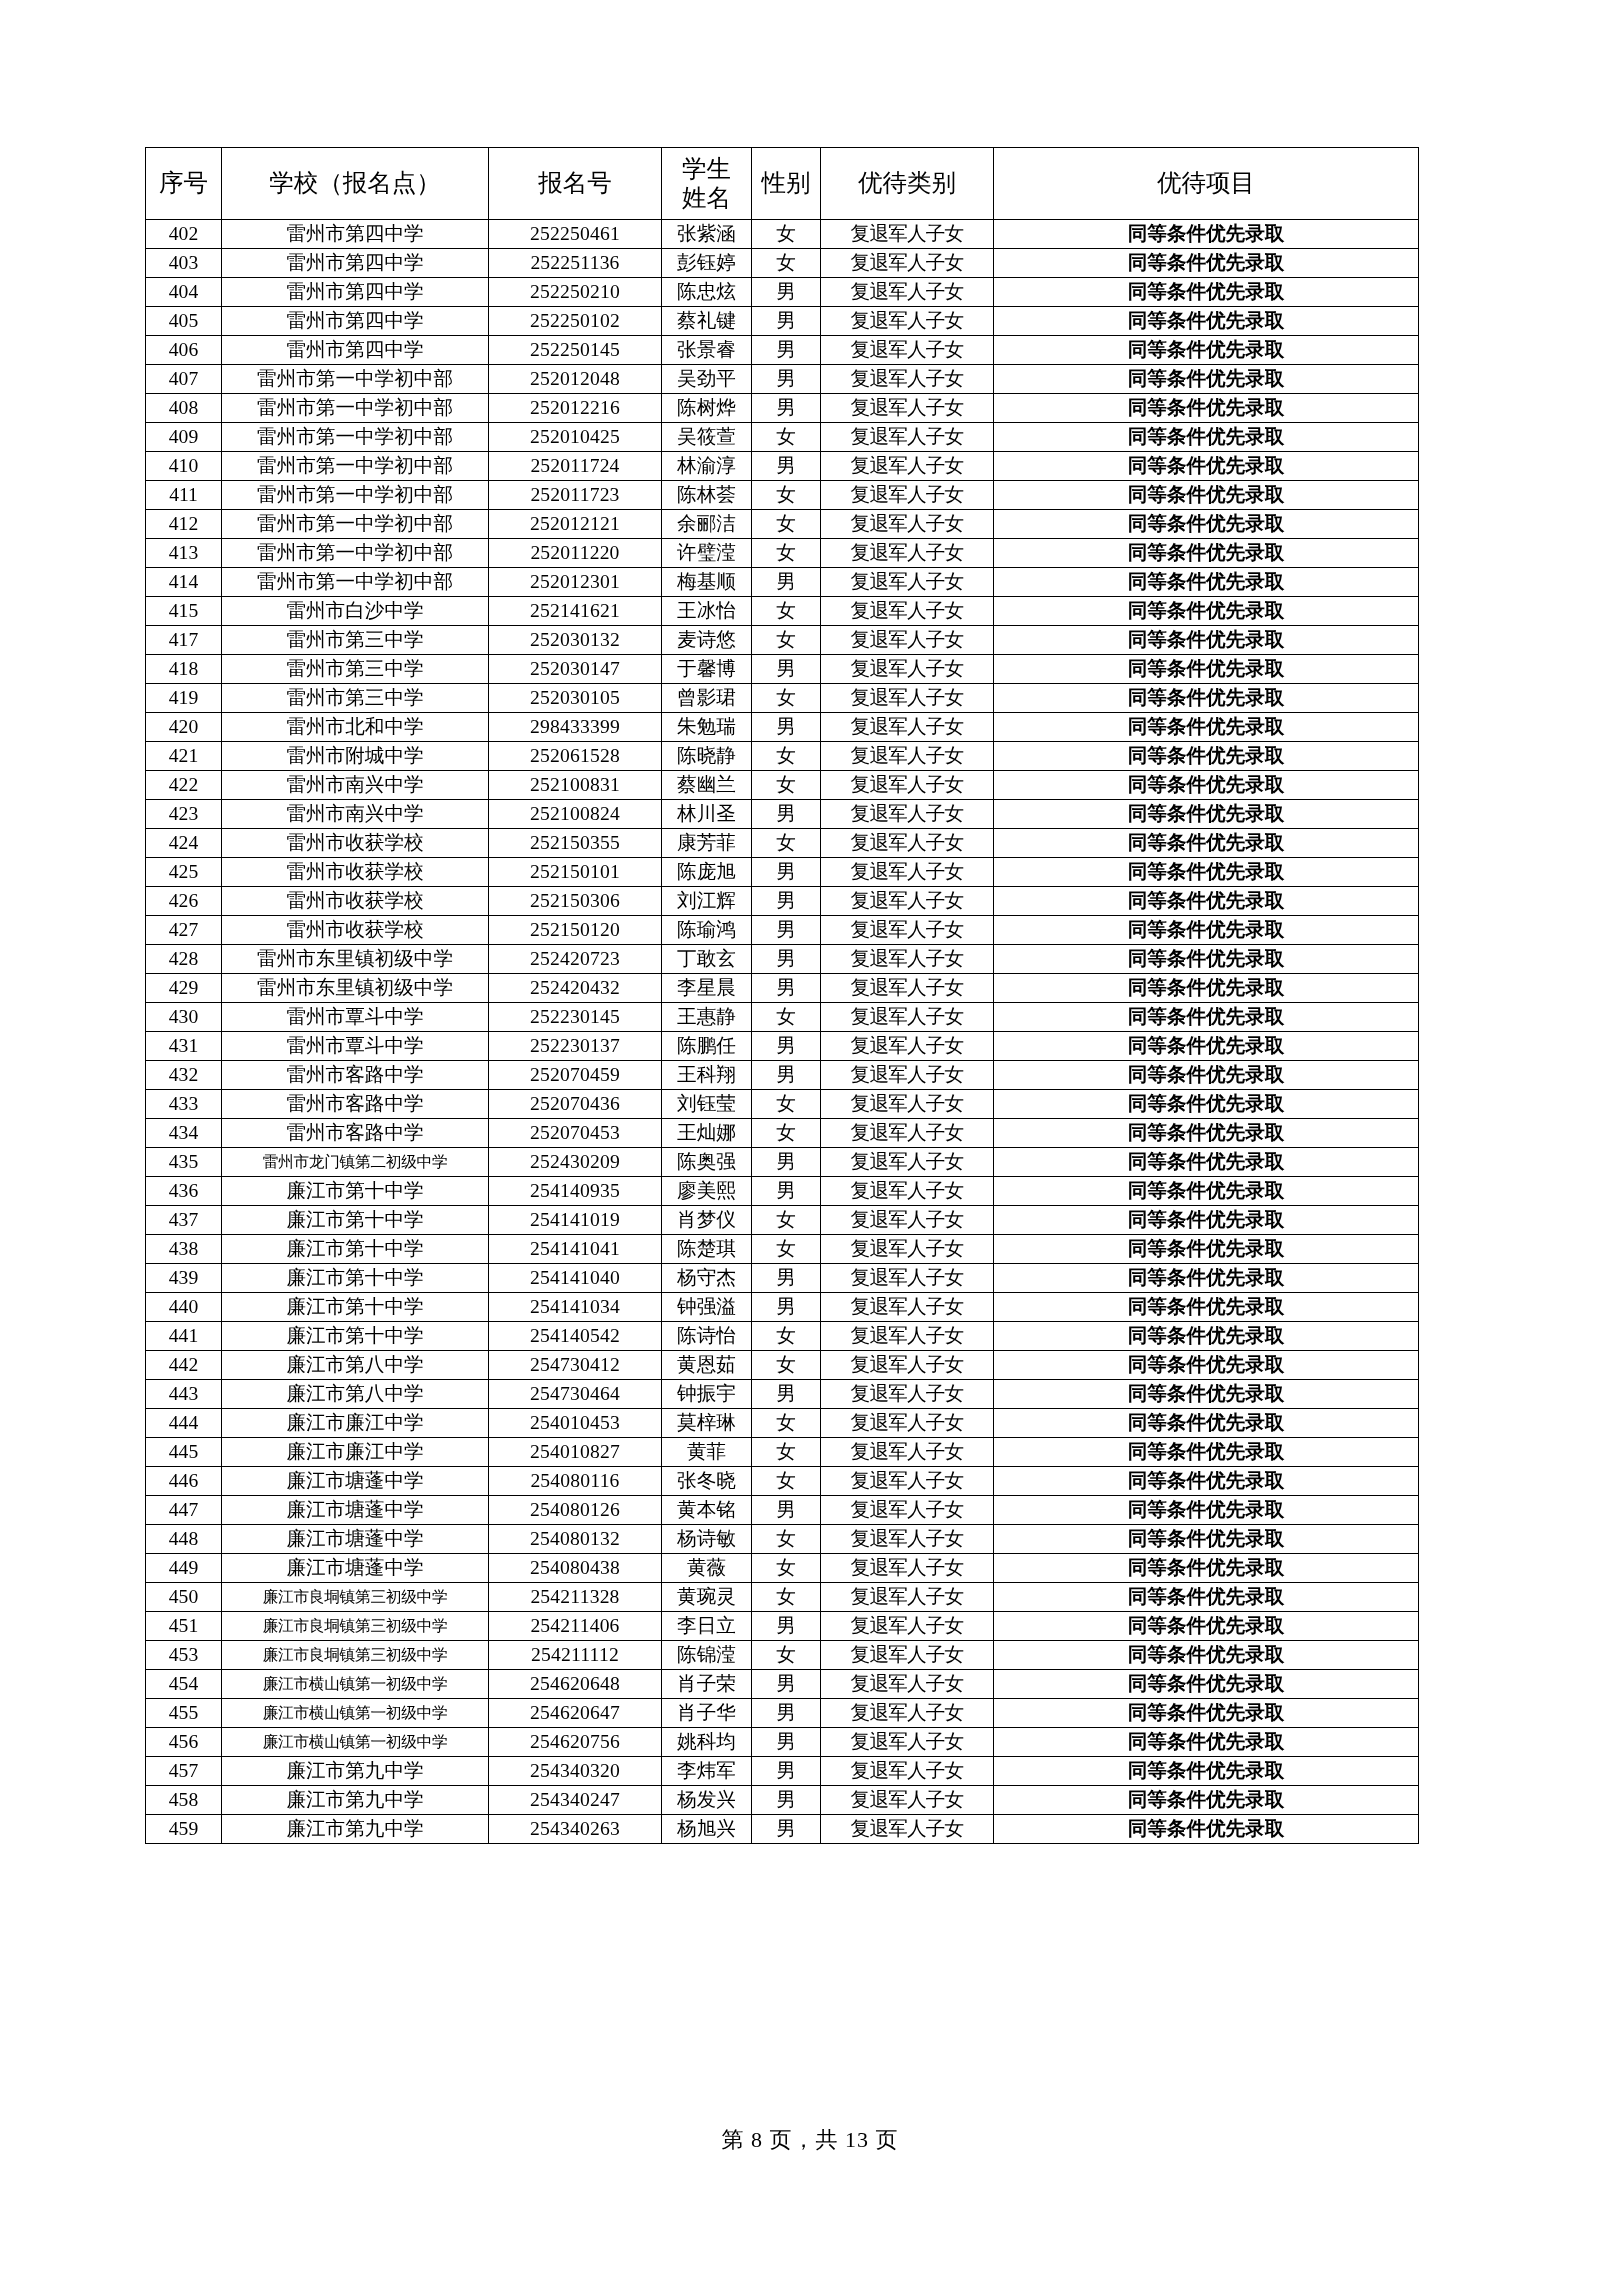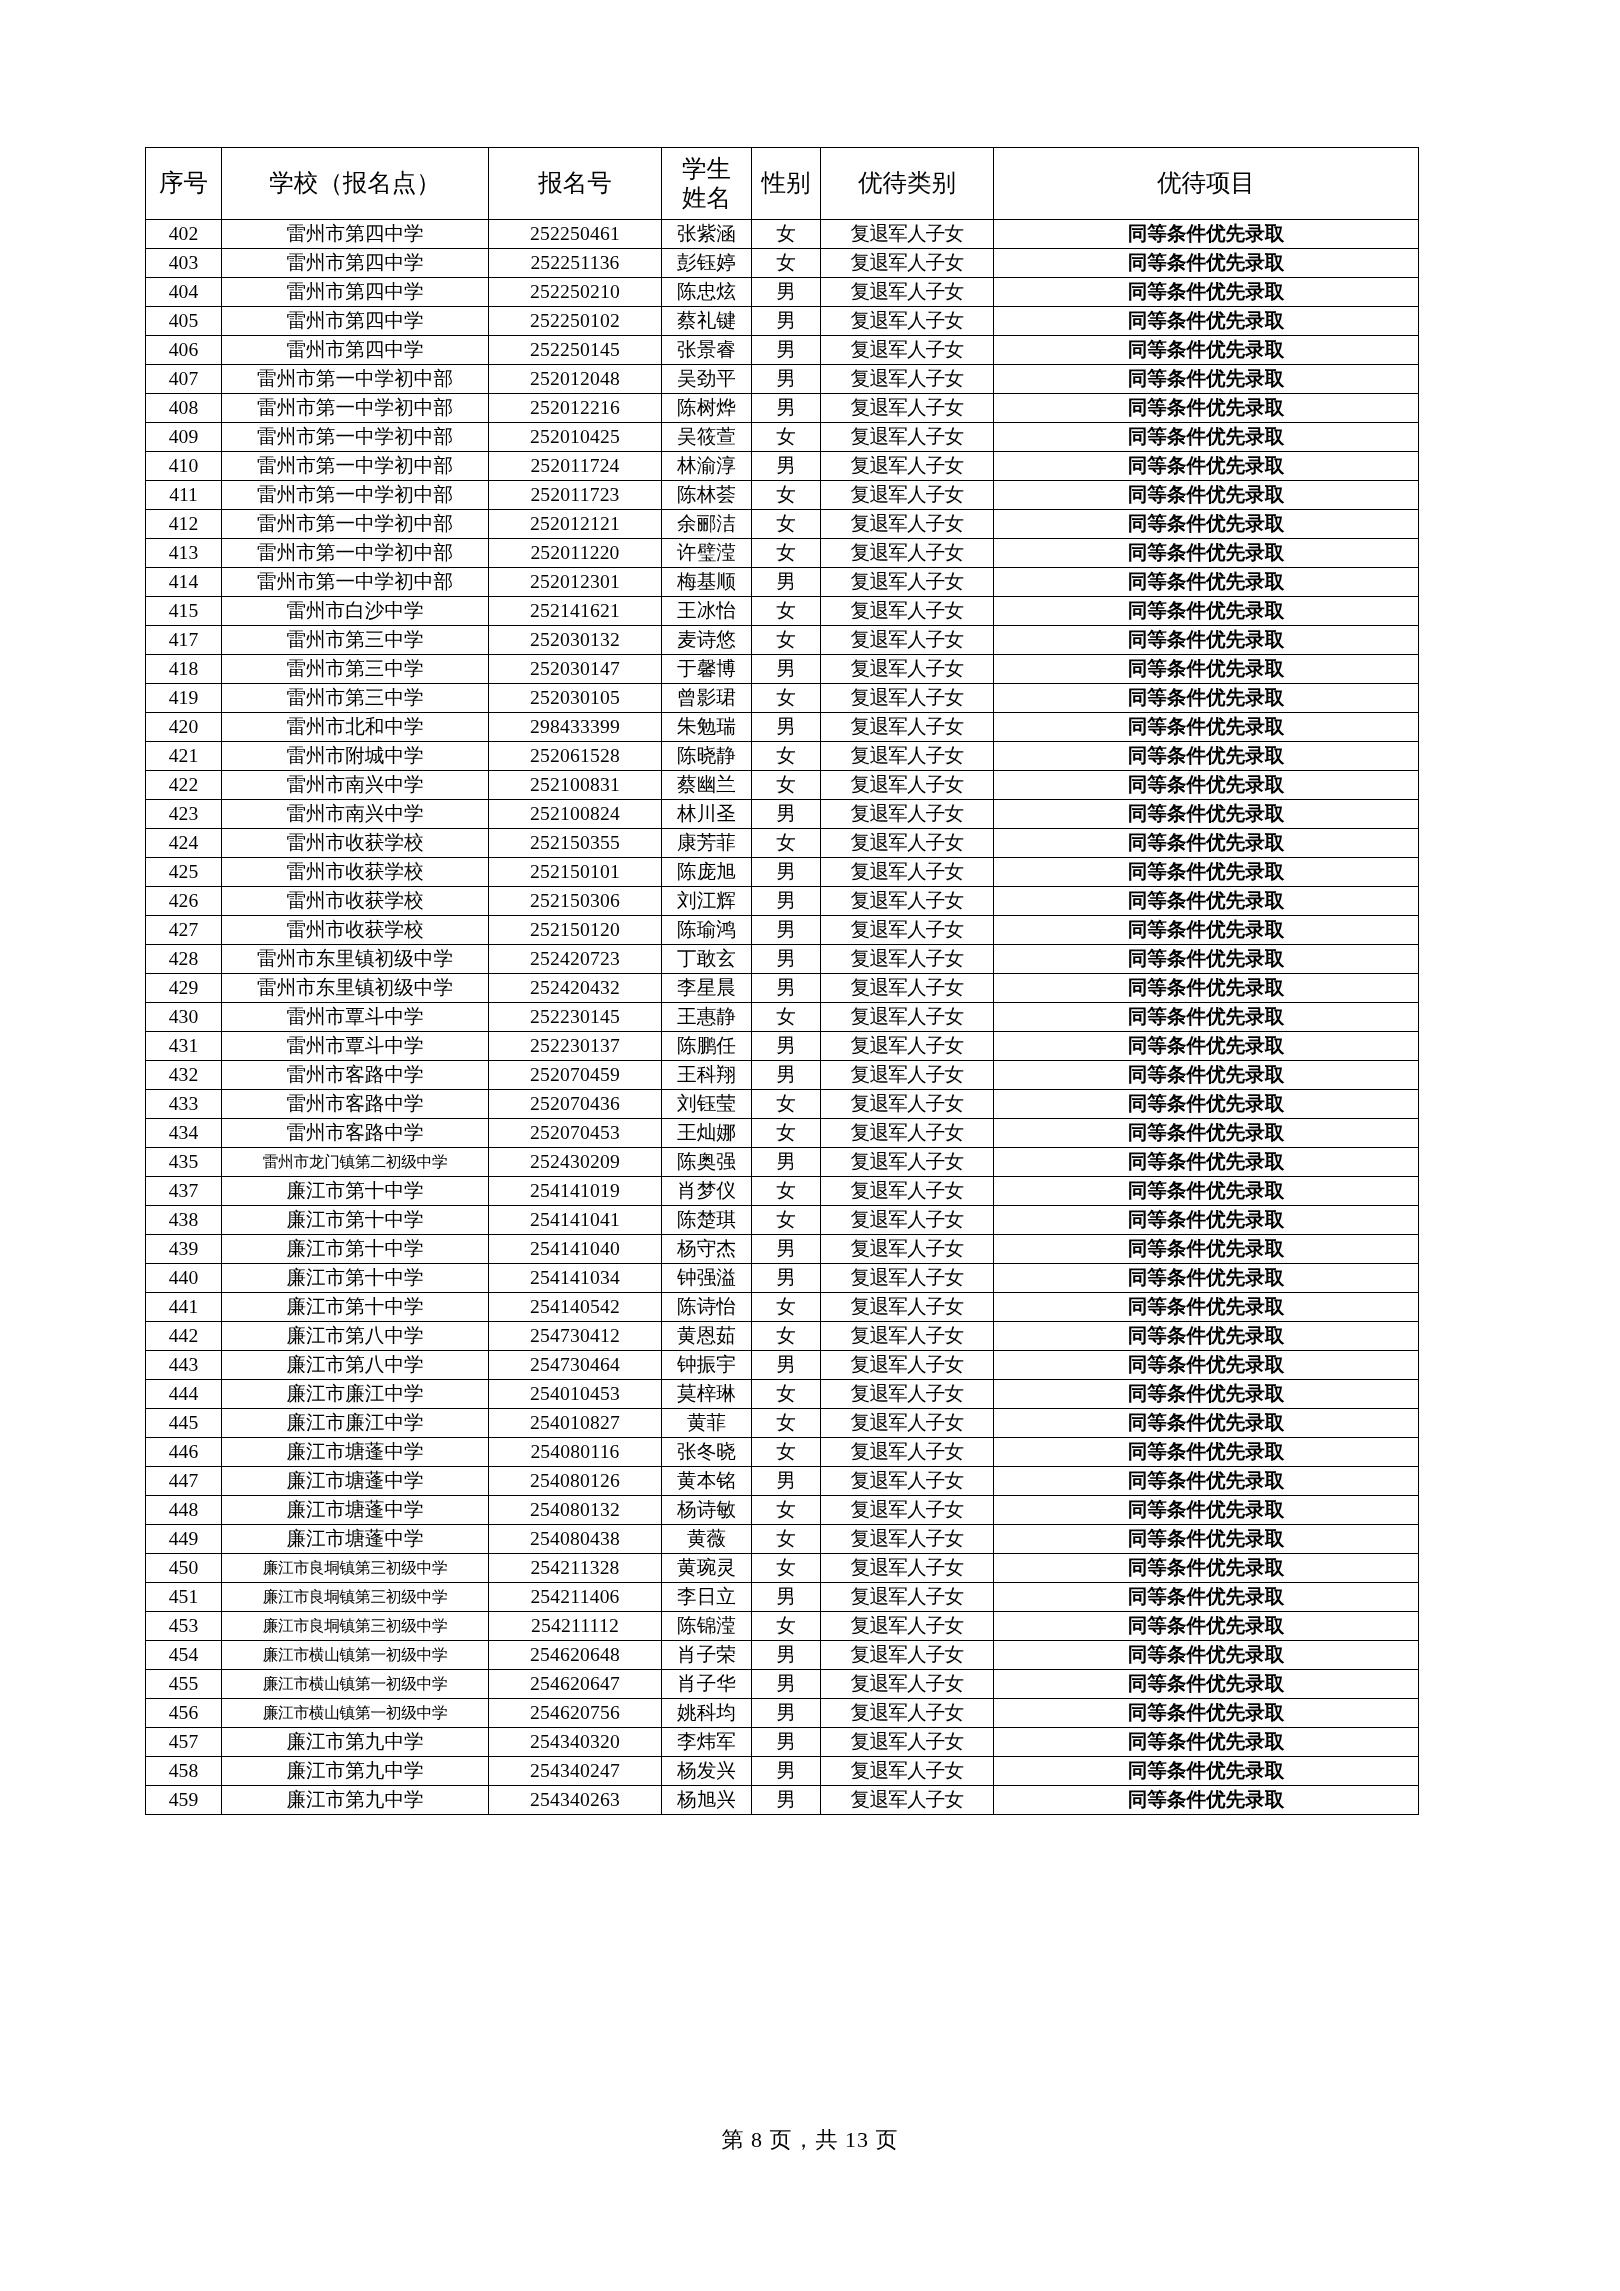--- a/index.html
+++ b/index.html
@@ -391,20 +391,29 @@
         <tr>
           <td class="c-idx">435</td>
           <td class="c-school small">雷州市龙门镇第二初级中学</td>
           <td class="c-no">252430209</td>
           <td class="c-name">陈奥强</td>
           <td class="c-sex">男</td>
           <td class="c-cat">复退军人子女</td>
           <td class="c-item">同等条件优先录取</td>
         </tr>
         <tr>
+          <td class="c-idx">436</td>
+          <td class="c-school">廉江市第十中学</td>
+          <td class="c-no">254140935</td>
+          <td class="c-name">廖美熙</td>
+          <td class="c-sex">男</td>
+          <td class="c-cat">复退军人子女</td>
+          <td class="c-item">同等条件优先录取</td>
+        </tr>
+        <tr>
           <td class="c-idx">437</td>
           <td class="c-school">廉江市第十中学</td>
           <td class="c-no">254141019</td>
           <td class="c-name">肖梦仪</td>
           <td class="c-sex">女</td>
           <td class="c-cat">复退军人子女</td>
           <td class="c-item">同等条件优先录取</td>
         </tr>
         <tr>
           <td class="c-idx">438</td>

